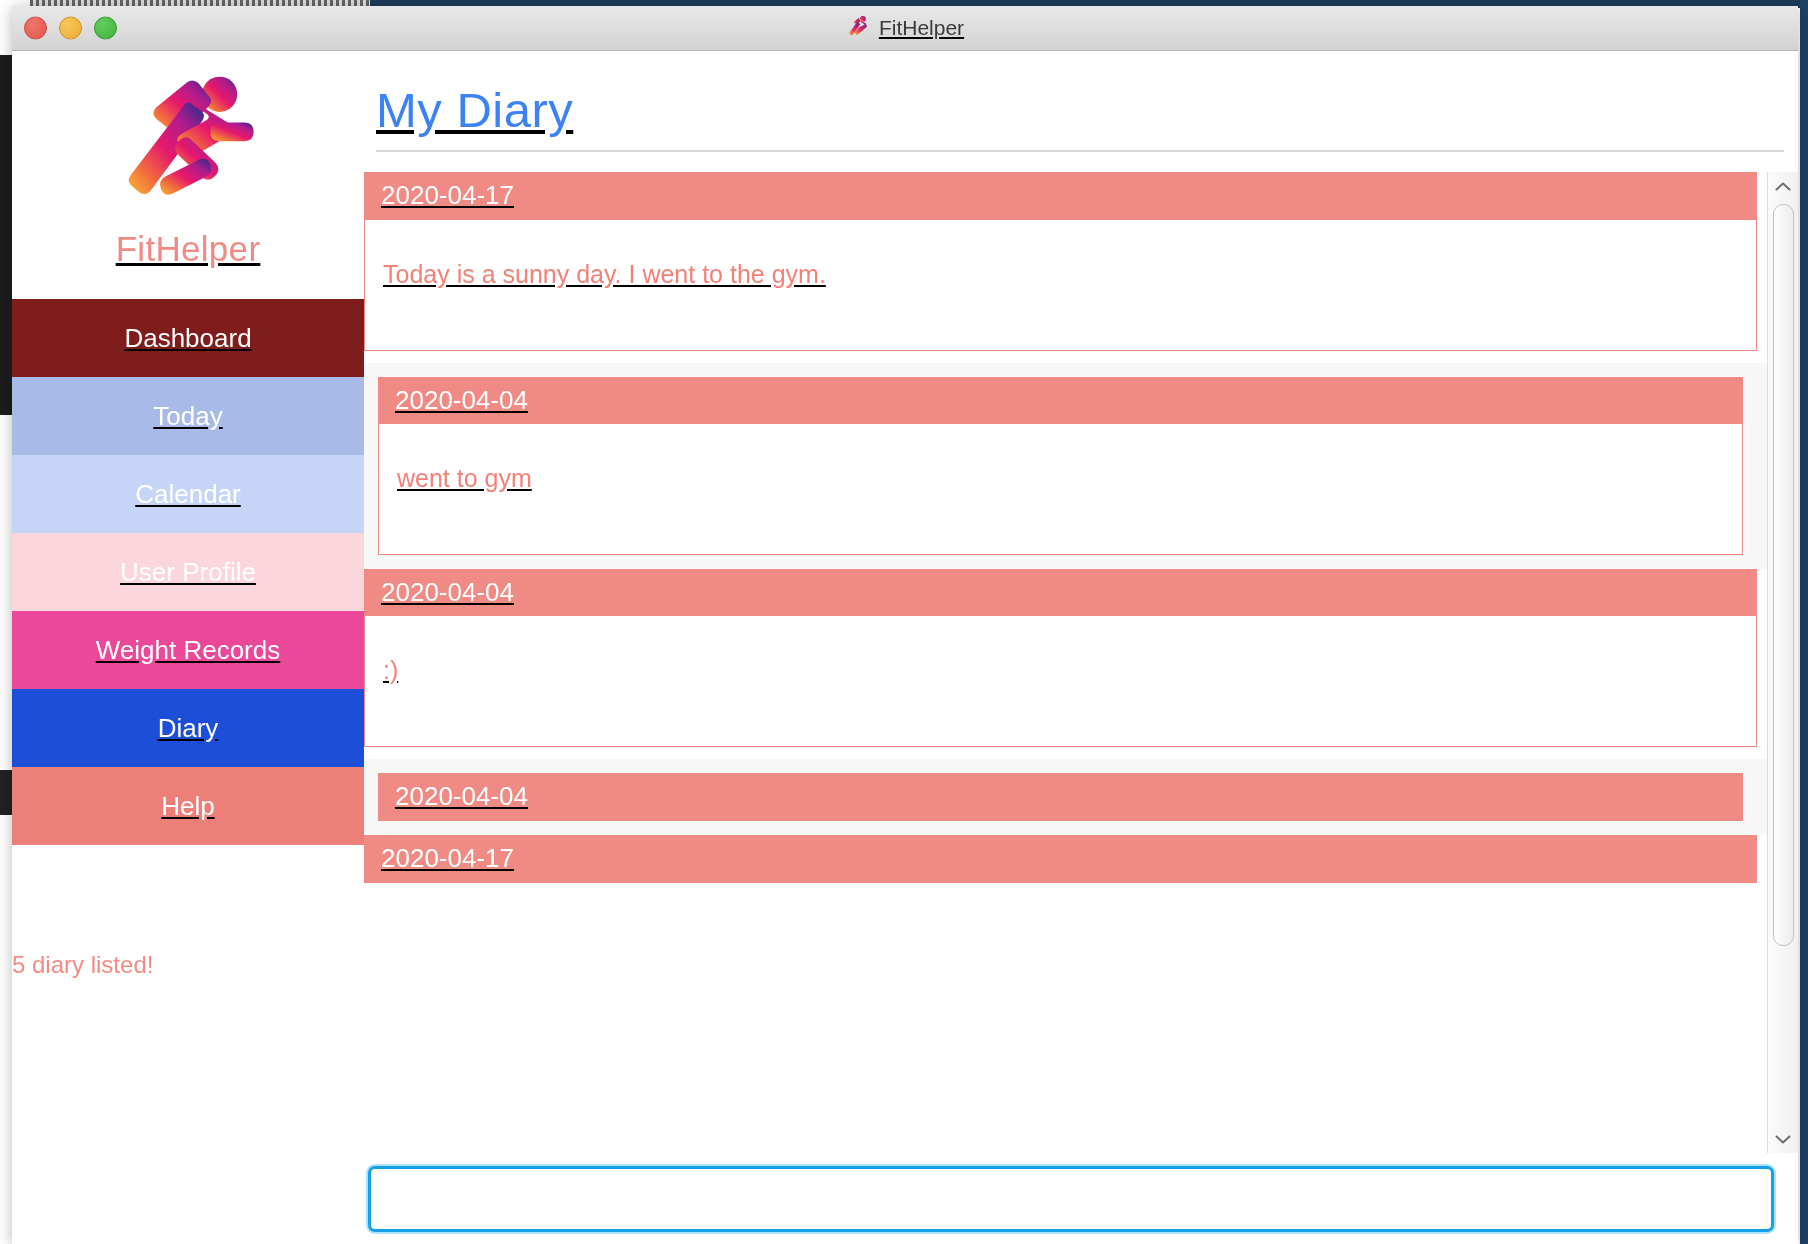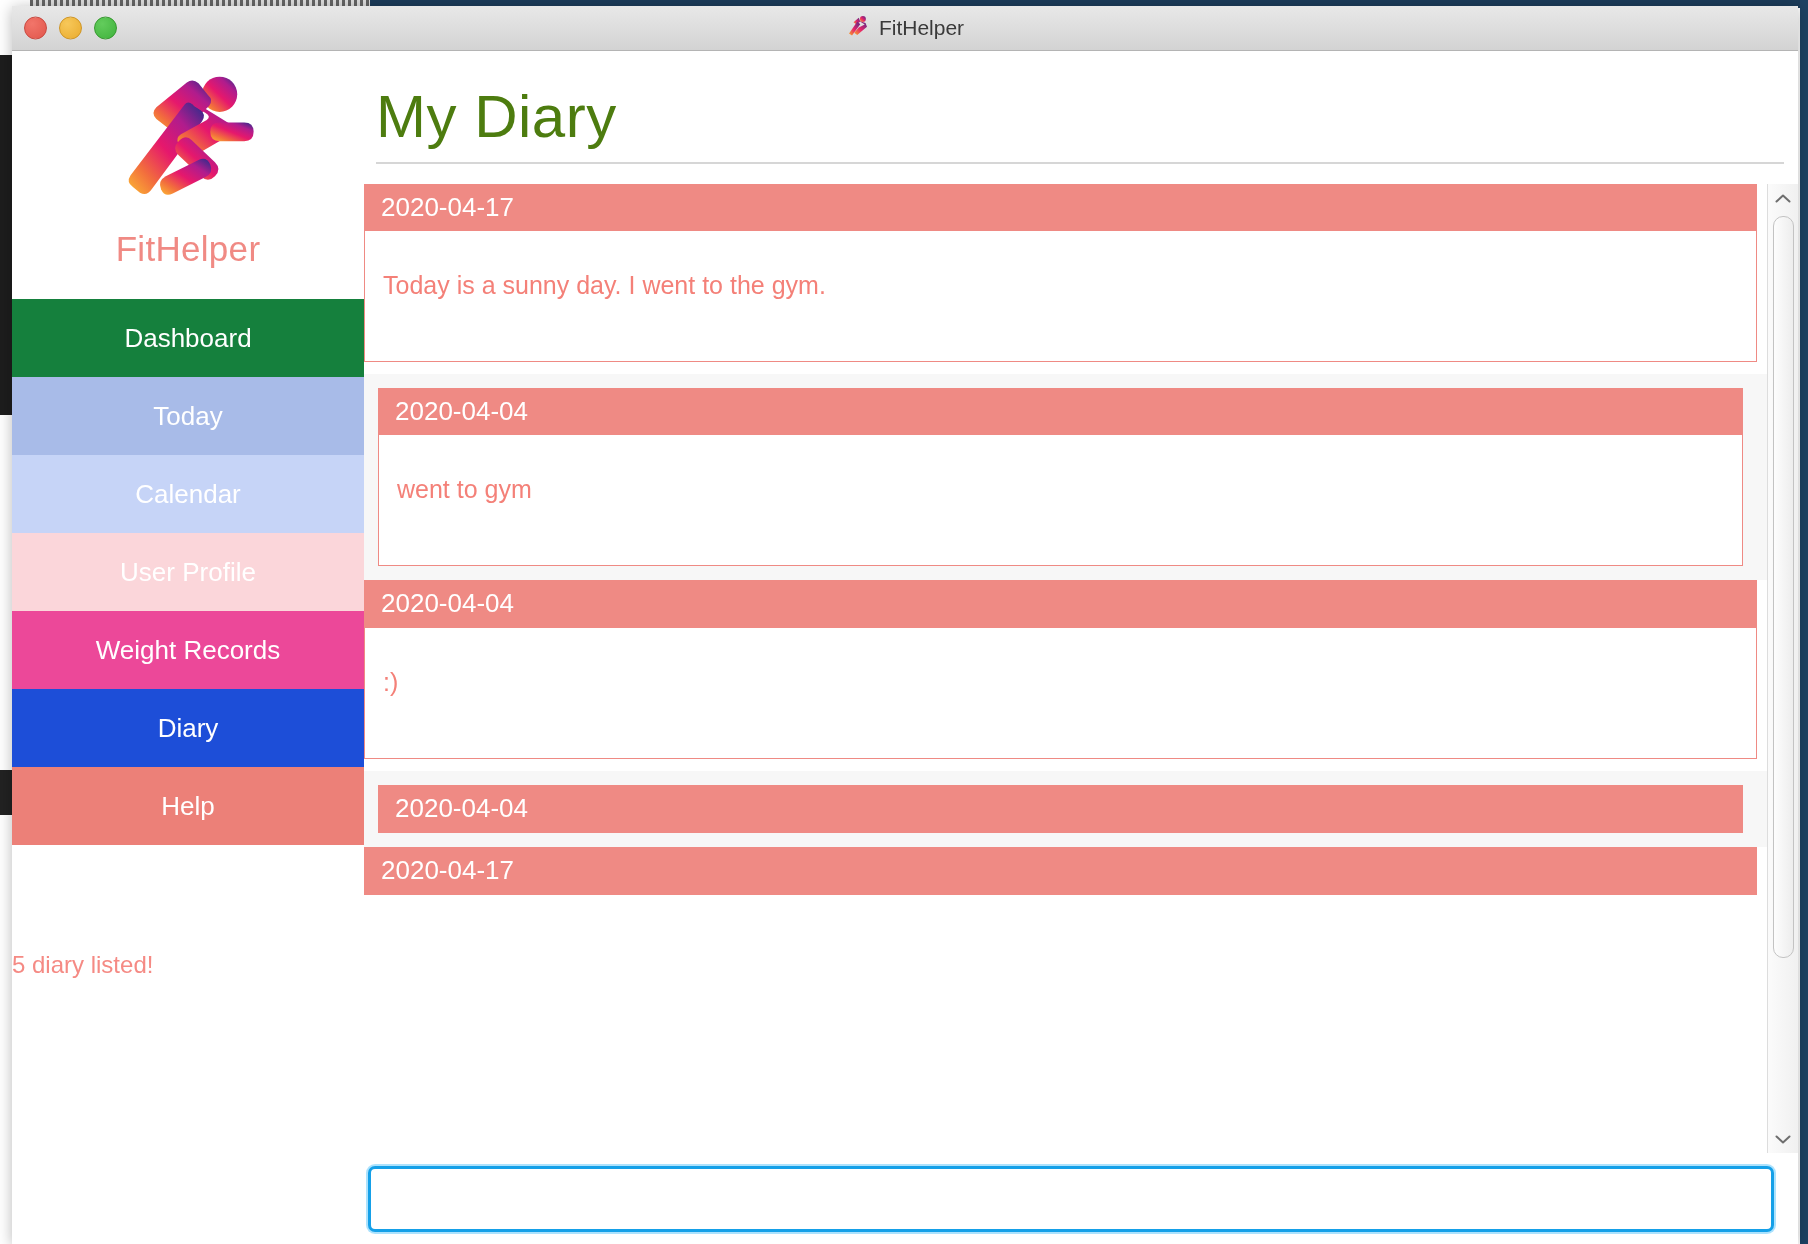--- a/index.html
+++ b/index.html
@@ -71,20 +71,21 @@
   
   #app-window {
     position: absolute;
     left: 12px;
     top: 6px;
     width: 1786px;
     height: 1238px;
     background: #ffffff;
     box-shadow: 0 2px 14px rgba(0,0,0,.28);
     overflow: hidden;
+    text-decoration: underline;
   }
 
   
   #title-bar {
     position: relative;
     height: 44px;
     background: linear-gradient(#e8e8e8, #d3d3d3);
     border-bottom: 1px solid #b4b4b4;
     display: flex;
     align-items: center;
@@ -175,22 +176,22 @@
   
   #main-panel {
     flex: 1 1 auto;
     display: flex;
     flex-direction: column;
     background: #ffffff;
     position: relative;
     min-width: 0;
   }
   #page-title {
-    font-size: 60px;
-    color: #4d7c0f;
+    font-size: 49px;
+    color: #3b82f6;
     font-weight: 400;
     margin: 34px 0 0 12px;
     line-height: 1.05;
     letter-spacing: .5px;
   }
   #title-rule {
     margin: 14px 14px 0 12px;
     height: 2px;
     background: #d6d6d6;
   }
@@ -362,21 +363,21 @@
           <path d="M33.5 15 L50.5 25.5 Q53 27.5 50.5 29.5 L36 38 Q33 39.8 31 37.5 L28 33.5 Q26.5 31 29 29.5 L40 23.5 Q42 22 39.5 20.5 L34.5 17.5 Z" fill="url(#lg)"></path>
           <path d="M45.5 24.5 L56 24.5 Q60 24.5 60 28.5 Q60 32.5 56 32.5 L45.5 32.5 Q41.5 32.5 41.5 28.5 Q41.5 24.5 45.5 24.5 Z" fill="url(#lg)"></path>
           <path d="M33.5 32 L43.5 41.5 Q46.5 44.5 43.5 47.5 Q40.5 50.5 37.5 47.5 L28 38.5 Q25 35.5 28 32.5 Q31 29.5 33.5 32 Z" fill="url(#lg)"></path>
           <path d="M22.5 47.5 L36.5 40.5 Q40 39 41.5 42.5 Q43 46 39.5 47.8 L25.5 54.8 Q22 56.5 20.5 53 Q19 49.5 22.5 47.5 Z" fill="url(#lg)"></path>
         </svg>
       </div>
 
       <div id="brand-name">FitHelper</div>
 
       <div id="nav-list">
-        <div class="nav-item" style="background: #15803d;">
+        <div class="nav-item" style="background: #7f1d1d;">
           <span>Dashboard</span>
         </div>
         <div class="nav-item" style="background: rgb(168, 187, 232);">
           <span>Today</span>
         </div>
         <div class="nav-item" style="background: rgb(198, 212, 247);">
           <span>Calendar</span>
         </div>
         <div class="nav-item" style="background: rgb(251, 214, 218);">
           <span>User Profile</span>

